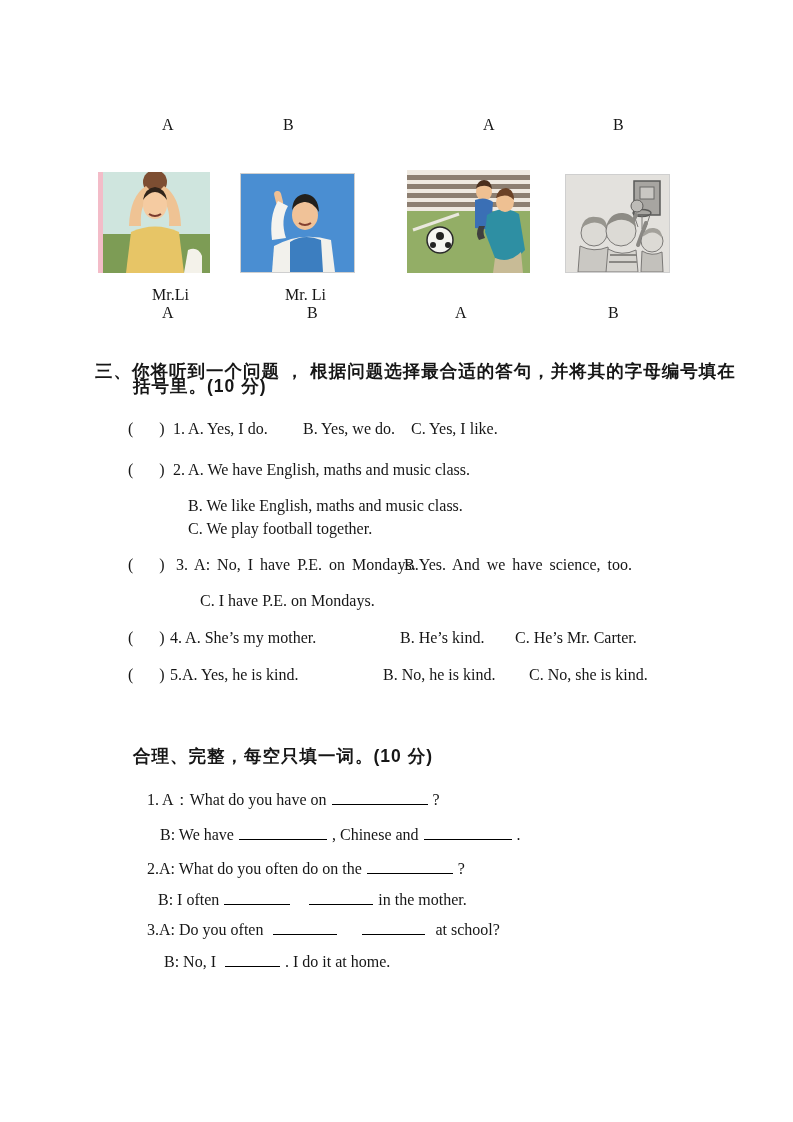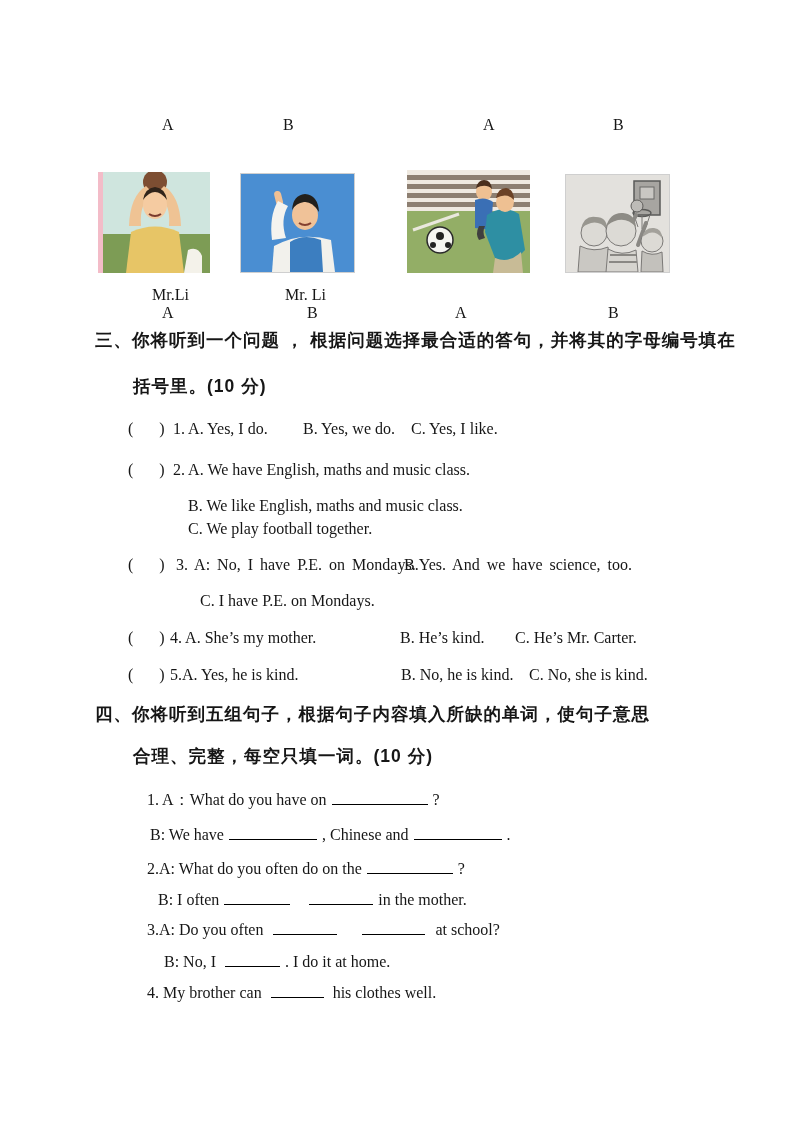--- a/index.html
+++ b/index.html
@@ -111,21 +111,21 @@
     <span class="seg" style="left:285px">Mr. Li</span>
   </div>
 
   <div class="abs" style="top:304px">
     <span class="seg" style="left:162px">A</span>
     <span class="seg" style="left:307px">B</span>
     <span class="seg" style="left:455px">A</span>
     <span class="seg" style="left:608px">B</span>
   </div>
 
-  <div class="abs" style="top:328px">
+  <div class="abs" style="top:359px">
     <span class="seg cn" style="left:95px">三、你将听到一个问题 ，  根据问题选择最合适的答句，并将其的字母编号填在</span>
   </div>
   <div class="abs" style="top:374px">
     <span class="seg cn" style="left:133px">括号里。(10 分)</span>
   </div>
 
   <div class="abs" style="top:420px">
     <span class="seg" style="left:128px"><span>(</span><span class="bgap"></span><span>)</span></span>
     <span class="seg" style="left:173px">1. A. Yes, I do.</span>
     <span class="seg" style="left:303px">B. Yes, we do.</span>
@@ -155,39 +155,36 @@
   <div class="abs" style="top:629px">
     <span class="seg" style="left:128px"><span>(</span><span class="bgap"></span><span>)</span></span>
     <span class="seg" style="left:170px">4. A. She’s my mother.</span>
     <span class="seg" style="left:400px">B. He’s kind.</span>
     <span class="seg" style="left:515px">C. He’s Mr. Carter.</span>
   </div>
 
   <div class="abs" style="top:666px">
     <span class="seg" style="left:128px"><span>(</span><span class="bgap"></span><span>)</span></span>
     <span class="seg" style="left:170px">5.A. Yes, he is kind.</span>
-    <span class="seg" style="left:401px">B. No, he is kind.</span>
+    <span class="seg" style="left:383px">B. No, he is kind.</span>
     <span class="seg" style="left:529px">C. No, she is kind.</span>
   </div>
 
-  <div class="abs" style="top:702px">
-    <span class="seg cn" style="left:95px">四、你将听到五组句子，根据句子内容填入所缺的单词，使句子意思</span>
-  </div>
   <div class="abs" style="top:744px">
     <span class="seg cn" style="left:133px">合理、完整，每空只填一词。(10 分)</span>
   </div>
 
   <div class="abs" style="top:789px">
     <span class="seg" style="left:147px">
       <span>1. A：What do you have on</span><span class="blank" style="width:96px"></span><span>?</span>
     </span>
   </div>
 
   <div class="abs" style="top:824px">
-    <span class="seg" style="left:150px">
+    <span class="seg" style="left:160px">
       <span>B: We have</span><span class="blank" style="width:88px"></span><span>, Chinese and</span><span class="blank" style="width:88px"></span><span>.</span>
     </span>
   </div>
 
   <div class="abs" style="top:858px">
     <span class="seg" style="left:147px">
       <span>2.A: What do you often do on the</span><span class="blank" style="width:86px"></span><span>?</span>
     </span>
   </div>
 
@@ -202,19 +199,14 @@
       <span>3.A: Do you often</span><span class="blank" style="width:64px;margin-left:10px"></span><span class="blank" style="width:63px;margin-left:20px;margin-right:10px"></span><span>at school?</span>
     </span>
   </div>
 
   <div class="abs" style="top:951px">
     <span class="seg" style="left:164px">
       <span>B: No, I</span><span class="blank" style="width:55px;margin-left:9px"></span><span>. I do it at home.</span>
     </span>
   </div>
 
-  <div class="abs" style="top:982px">
-    <span class="seg" style="left:147px">
-      <span>4. My brother can</span><span class="blank" style="width:53px;margin-left:9px;margin-right:9px"></span><span>his clothes well.</span>
-    </span>
-  </div>
 
 </div>
 
 </body></html>

